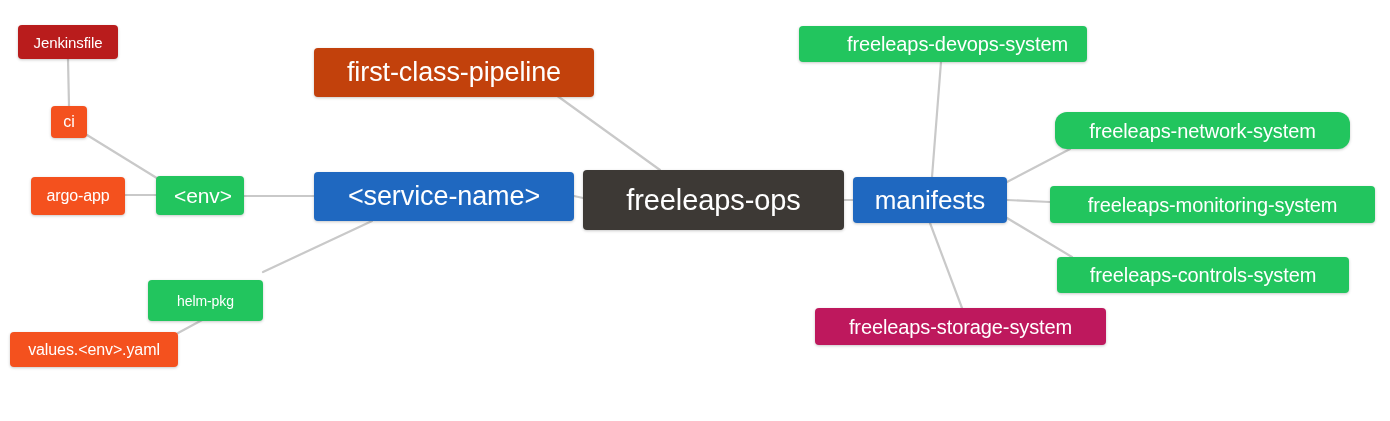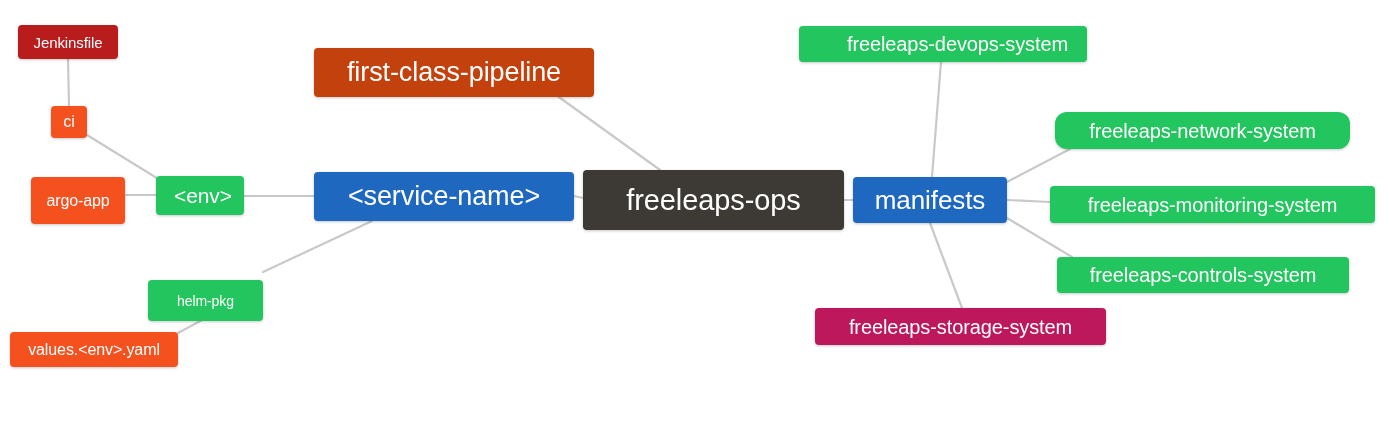--- a/index.html
+++ b/index.html
@@ -53,21 +53,21 @@
       <line x1="844" y1="200" x2="853" y2="200" stroke="#c9c9c9" stroke-width="2.2" stroke-linecap="round"></line>
       <line x1="932" y1="177" x2="941" y2="62" stroke="#c9c9c9" stroke-width="2.2" stroke-linecap="round"></line>
       <line x1="1007" y1="182" x2="1070" y2="149" stroke="#c9c9c9" stroke-width="2.2" stroke-linecap="round"></line>
       <line x1="1007" y1="200" x2="1050" y2="202" stroke="#c9c9c9" stroke-width="2.2" stroke-linecap="round"></line>
       <line x1="1007" y1="218" x2="1072" y2="257" stroke="#c9c9c9" stroke-width="2.2" stroke-linecap="round"></line>
       <line x1="930" y1="223" x2="962" y2="308" stroke="#c9c9c9" stroke-width="2.2" stroke-linecap="round"></line>
     </svg>
   <div id="node-layer">
       <div class="node" style="left: 18px; top: 25px; width: 100px; height: 34px; background: #b91c1c; font-size: 15px; color: rgb(255, 255, 255);">Jenkinsfile</div>
       <div class="node" style="left: 51px; top: 106px; width: 36px; height: 32px; background: rgb(244, 81, 30); font-size: 16px; color: rgb(255, 255, 255);">ci</div>
-      <div class="node" style="left: 31px; top: 177px; width: 94px; height: 47px; background: rgb(244, 81, 30); font-size: 16px; color: rgb(255, 255, 255);">argo-app</div>
+      <div class="node" style="left: 31px; top: 177px; width: 94px; height: 38px; background: rgb(244, 81, 30); font-size: 16px; color: rgb(255, 255, 255);">argo-app</div>
       <div class="node" style="left: 156px; top: 176px; width: 88px; height: 39px; background: rgb(34, 197, 94); font-size: 21px; color: rgb(255, 255, 255); padding-left: 6px;">&lt;env&gt;</div>
       <div class="node" style="left: 148px; top: 256px; width: 115px; height: 41px; background: rgb(34, 197, 94); font-size: 14px; color: rgb(255, 255, 255); margin-top: 24px;">helm-pkg</div>
       <div class="node" style="left: 10px; top: 332px; width: 168px; height: 35px; background: rgb(244, 81, 30); font-size: 16px; color: rgb(255, 255, 255);">values.&lt;env&gt;.yaml</div>
       <div class="node" style="left: 314px; top: 48px; width: 280px; height: 49px; background: #c2410c; font-size: 27px; color: rgb(255, 255, 255);">first-class-pipeline</div>
       <div class="node" style="left: 314px; top: 172px; width: 260px; height: 49px; background: rgb(31, 104, 192); font-size: 27px; color: rgb(255, 255, 255);">&lt;service-name&gt;</div>
       <div class="node" style="left: 583px; top: 170px; width: 261px; height: 60px; background: rgb(61, 57, 53); font-size: 29px; color: rgb(255, 255, 255);">freeleaps-ops</div>
       <div class="node" style="left: 853px; top: 177px; width: 154px; height: 46px; background: rgb(31, 104, 192); font-size: 26px; color: rgb(255, 255, 255);">manifests</div>
       <div class="node" style="left: 799px; top: 26px; width: 288px; height: 36px; background: rgb(34, 197, 94); font-size: 20px; color: rgb(255, 255, 255); padding-left: 29px;">freeleaps-devops-system</div>
       <div class="node" style="left: 1055px; top: 112px; width: 295px; height: 37px; background: rgb(34, 197, 94); font-size: 20px; color: rgb(255, 255, 255); border-radius: 12px;">freeleaps-network-system</div>
       <div class="node" style="left: 1050px; top: 186px; width: 325px; height: 37px; background: rgb(34, 197, 94); font-size: 20px; color: rgb(255, 255, 255);">freeleaps-monitoring-system</div>

